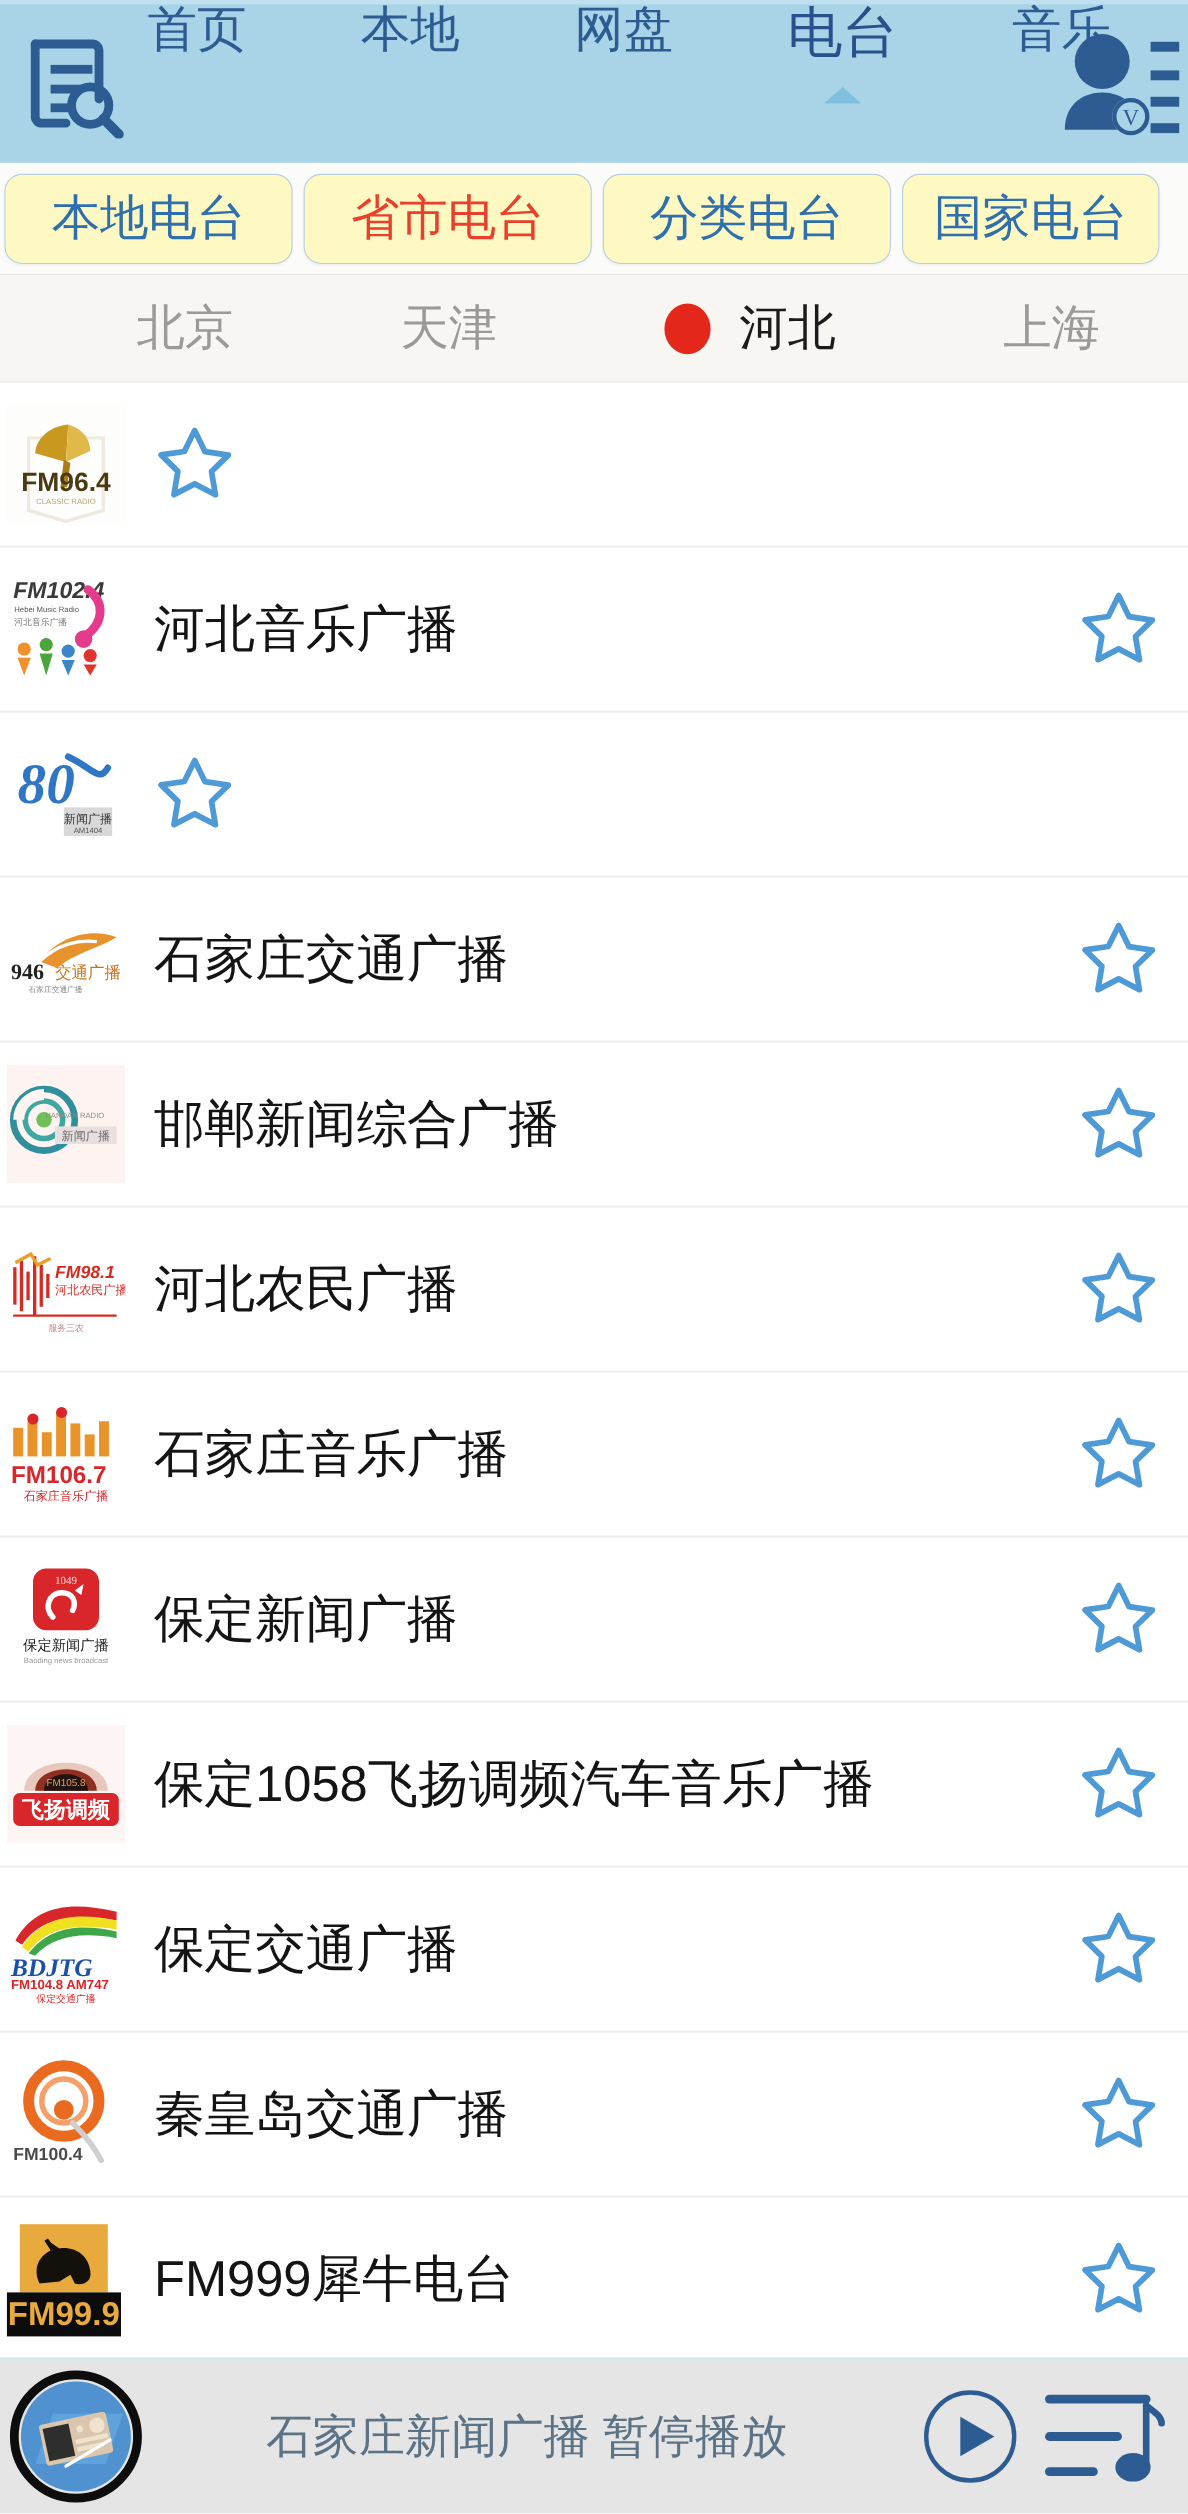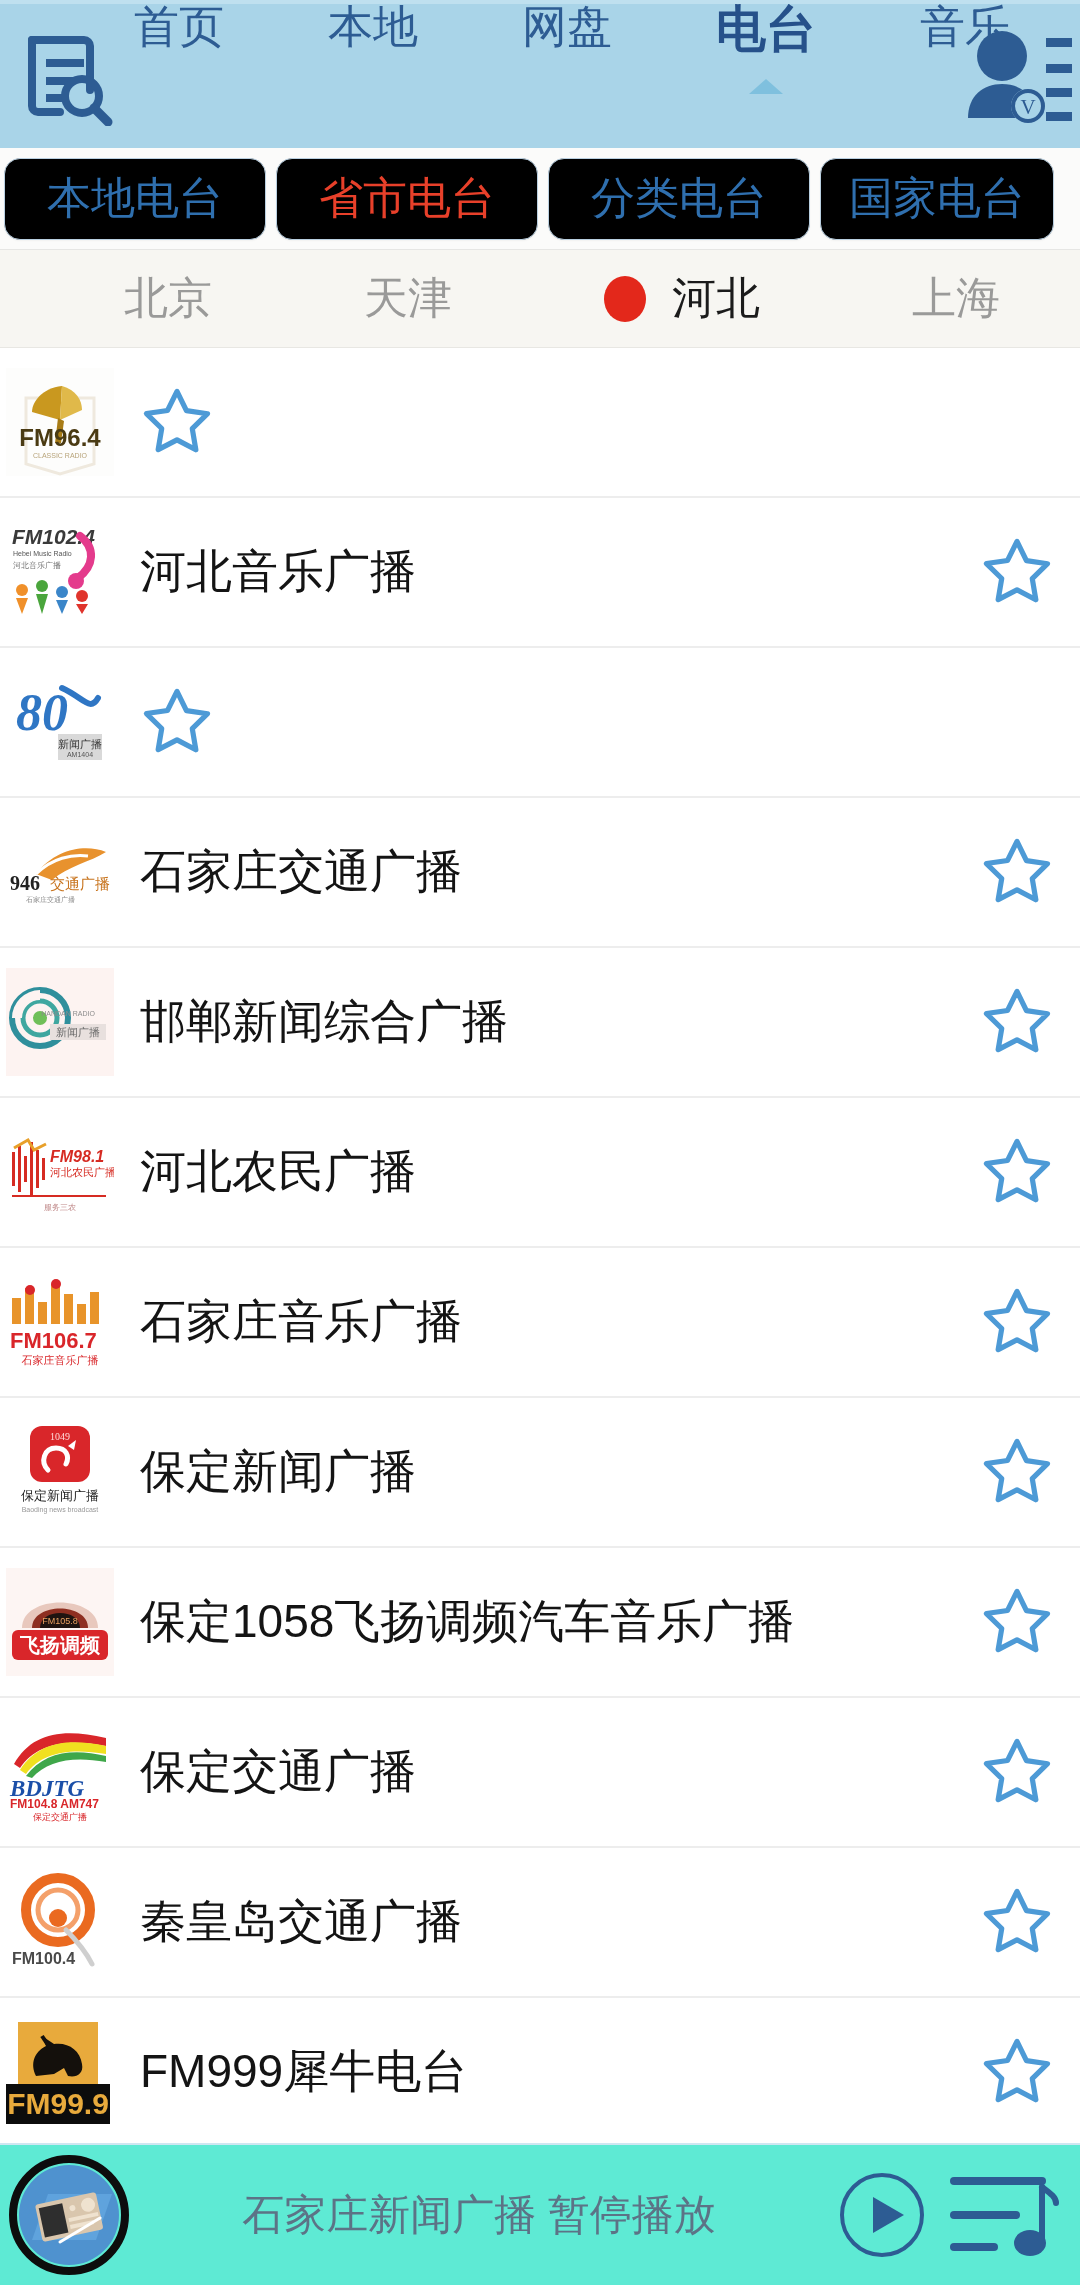--- a/index.html
+++ b/index.html
@@ -16,39 +16,39 @@
     display:flex; align-items:center; position:relative;
     border-top:4px solid #bfe0ef; overflow:hidden;
   }
   .app-logo { width:108px; height:108px; margin-left:12px; flex:0 0 108px;
               display:flex; align-items:center; justify-content:center; }
   .navtabs { flex:1; display:flex; align-items:flex-start; height:100%;
              padding-left:14px; overflow:hidden; position:relative;gap:48px; }
   .navtab { color:#2d5c93; font-size:45px; line-height:1;
             margin-right:56px; white-space:nowrap; position:relative;
             padding-bottom:6px; }
-  .navtab.active { font-weight:bold; font-size:50px; color:#26518a; }
+  .navtab.active { font-weight:normal; font-size:50px; color:#26518a; }
   .navtab.active .caret {
     position:absolute; left:50%; transform:translateX(-50%);
     bottom:-34px; width:0; height:0;
     border-left:17px solid transparent; border-right:17px solid transparent;
     border-bottom:15px solid #7fc0de;
   }
   .navtab.clipped { margin-right:16px; }
   .user-icon { position:absolute; right:4px; top:14px; width:118px; height:118px; }
 
   
   .chipbar {
     height:102px; flex:0 0 102px; background:#fbfbfa;
     display:flex; align-items:center; padding:0 4px; overflow:hidden;
     border-bottom:1px solid #e6e6e4;
   }
   .chip {
     height:82px; min-width:262px; flex:0 0 auto;
-    border:1px solid #b9cfe0; border-radius:16px; background:#000000;
+    border:1px solid #b9cfe0; border-radius:16px; background:#fef9c3;
     display:flex; align-items:center; justify-content:center;
     margin-right:10px; padding:0 28px;
     color:#2f6fae; font-size:44px; white-space:nowrap;
     box-shadow:0 1px 2px rgba(0,0,0,0.04);
   }
   .chip.active { color:#e8402a; }
   .chip.clipped { min-width:0; }
 
   
   .cityrow {
@@ -75,21 +75,21 @@
   }
   .row-title {
     flex:1; margin-left:26px; color:#141414;
     font-size:46px; white-space:nowrap; overflow:hidden;
     letter-spacing:0px;
   }
   .fav { width:126px; flex:0 0 126px; display:flex; align-items:center; justify-content:center; }
 
   
   .player {
-    height:142px; flex:0 0 142px; background:#5eead4;
+    height:142px; flex:0 0 142px; background:#e5e5e5;
     display:flex; align-items:center; border-top:2px solid #cfe6f1;
   }
   .album { width:122px; height:122px; margin-left:8px; flex:0 0 122px; }
   .player-text {
     flex:1; text-align:center; color:#5c7386; font-size:42px;
     white-space:nowrap; overflow:hidden; padding:0 14px;
   }
   .play-btn { width:108px; flex:0 0 108px; display:flex; align-items:center; justify-content:center; }
   .playlist-btn { width:140px; flex:0 0 140px; display:flex; align-items:center; justify-content:center; margin-right:4px; }
 </style>

